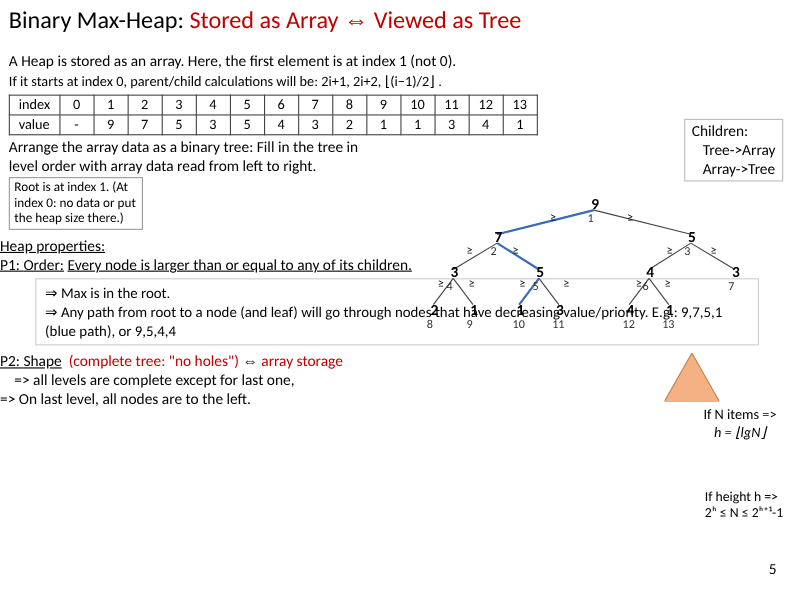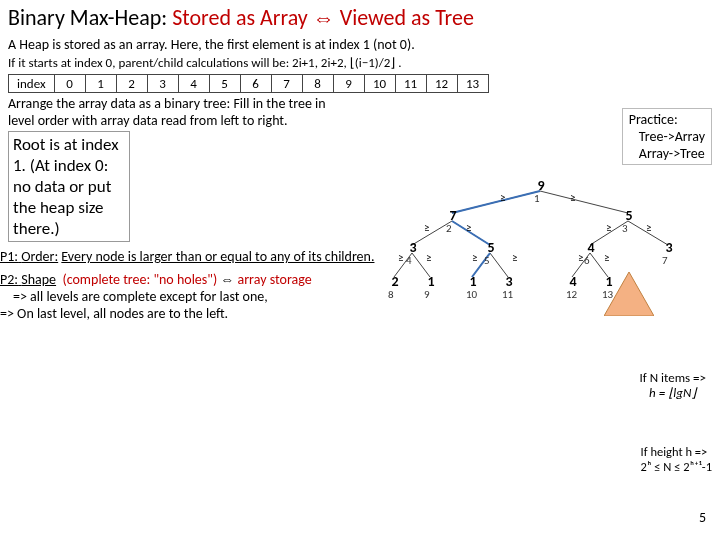--- a/index.html
+++ b/index.html
@@ -1,25 +1,25 @@
 <!DOCTYPE html>
 <html><head>
 <meta charset="utf-8">
 <style>
 body{margin:0;font-family:Calibri,Arial,sans-serif;font-size:14px;color:#000;background:#fff;width:720px;height:540px;overflow:hidden;position:relative}
-.title{font-size:22px;margin:4px 8px 5px}
+.title{font-size:22px;margin:4px 8px 16px}
 .title .black{color:#000}.title .red{color:#c00000}.title .arrow{font-family:serif}
 .subtitle{margin:0 8px;font-size:14px}
 .subtitle2{margin:2px 8px;font-size:13px}
 .tbl{border-collapse:collapse;margin:4px 0 2px 8px;font-size:13px}
 .tbl td{border:1px solid #444;padding:1px 6px;text-align:center;min-width:18px}
 .tbl td:first-child{text-align:left;padding:1px 8px}
 .arrange{font-size:14px;margin:2px 8px;width:320px}
 .bottom-row{display:flex;align-items:flex-start;margin:2px 0 0 8px}
-.root-note{border:1px solid #999;width:112px;padding:2px 4px;font-size:17px;margin-right:6px}
+.root-note{border:1px solid #999;width:112px;padding:2px 4px;font-size:12px;margin-right:6px}
 .childtbl{border-collapse:collapse;font-size:12.5px}
 .childtbl td{border:1px solid #666;padding:1px 6px;text-align:center}
 .practice{border:1px solid #bbb;font-size:14px;padding:2px 6px;position:absolute;right:8px;top:108px}
 .tree{position:absolute;left:372px;top:177px;width:340px;height:130px;font-size:12px}
 .tree svg{position:absolute;left:0;top:0}
 .node{position:absolute;width:18px;text-align:center;font-size:14px;font-weight:bold}
 .idx{position:absolute;font-size:11px;color:#333}
 .ge{position:absolute;font-size:11px}
 .heapprops{margin:6px 8px 0 0;font-size:14px}
 .p1{font-size:14px}
@@ -57,25 +57,42 @@
         <td>5</td>
         <td>6</td>
         <td>7</td>
         <td>8</td>
         <td>9</td>
         <td>10</td>
         <td>11</td>
         <td>12</td>
         <td>13</td>
   </tr>
+  <tr>
+    <td>value</td>
+    <td>-</td>
+        <td>9</td>
+        <td>7</td>
+        <td>5</td>
+        <td>3</td>
+        <td>5</td>
+        <td>4</td>
+        <td>3</td>
+        <td>2</td>
+        <td>1</td>
+        <td>1</td>
+        <td>3</td>
+        <td>4</td>
+        <td>1</td>
+  </tr>
 </tbody>
   </table>
 
 <div class="practice">
-  <div>Practice:</div>
+  <div>Children:</div>
   <div style="padding-left:10px">Tree-&gt;Array</div>
   <div style="padding-left:10px">Array-&gt;Tree</div>
 </div>
 
 <div class="arrange">Arrange the array data as a binary tree: Fill in the tree in level order with array data read from left to right.</div>
 
 <div class="bottom-row">
   <div class="root-note">Root is at index 1. (At index 0: no data or put the heap size there.)</div>
 </div>
 
@@ -135,23 +152,28 @@
     <div class="ge" style="left: 100px; top: 74px;">≥</div>
     <div class="ge" style="left: 26px; top: 74px;">≥</div>
     <div class="ge" style="left: 54px; top: 74px;">≥</div>
     <div class="ge" style="left: 234px; top: 44px;">≥</div>
     <div class="ge" style="left: 274px; top: 44px;">≥</div>
     <div class="ge" style="left: 206px; top: 74px;">≥</div>
     <div class="ge" style="left: 232px; top: 74px;">≥</div>
   </div>
 
 <div class="heapprops">
+  <div><u>Heap properties:</u></div>
   <div class="p1">
     <u><span>P1:</span> <span>Order:</span></u>
     <u>Every node is larger than or equal to any of its children.</u>
+  </div>
+  <div class="implies">
+    <div>⇒ Max is in the root.</div>
+    <div>⇒ Any path from root to a node (and leaf) will go through nodes that have decreasing value/priority.  E.g.: 9,7,5,1 (blue path), or 9,5,4,4</div>
   </div>
   <div class="p2block">
     <div class="p1">
       <u><span>P2:</span> <span>Shape</span></u>
       &nbsp;<span class="red">(complete tree: "no holes")</span>
       <span>⇔</span>
       <span class="red">array storage</span>
     </div>
     <div style="padding-left:13px">=&gt; all levels are complete except for last one,</div>
     <div style="">=&gt; On last level, all nodes are to the left.</div>

